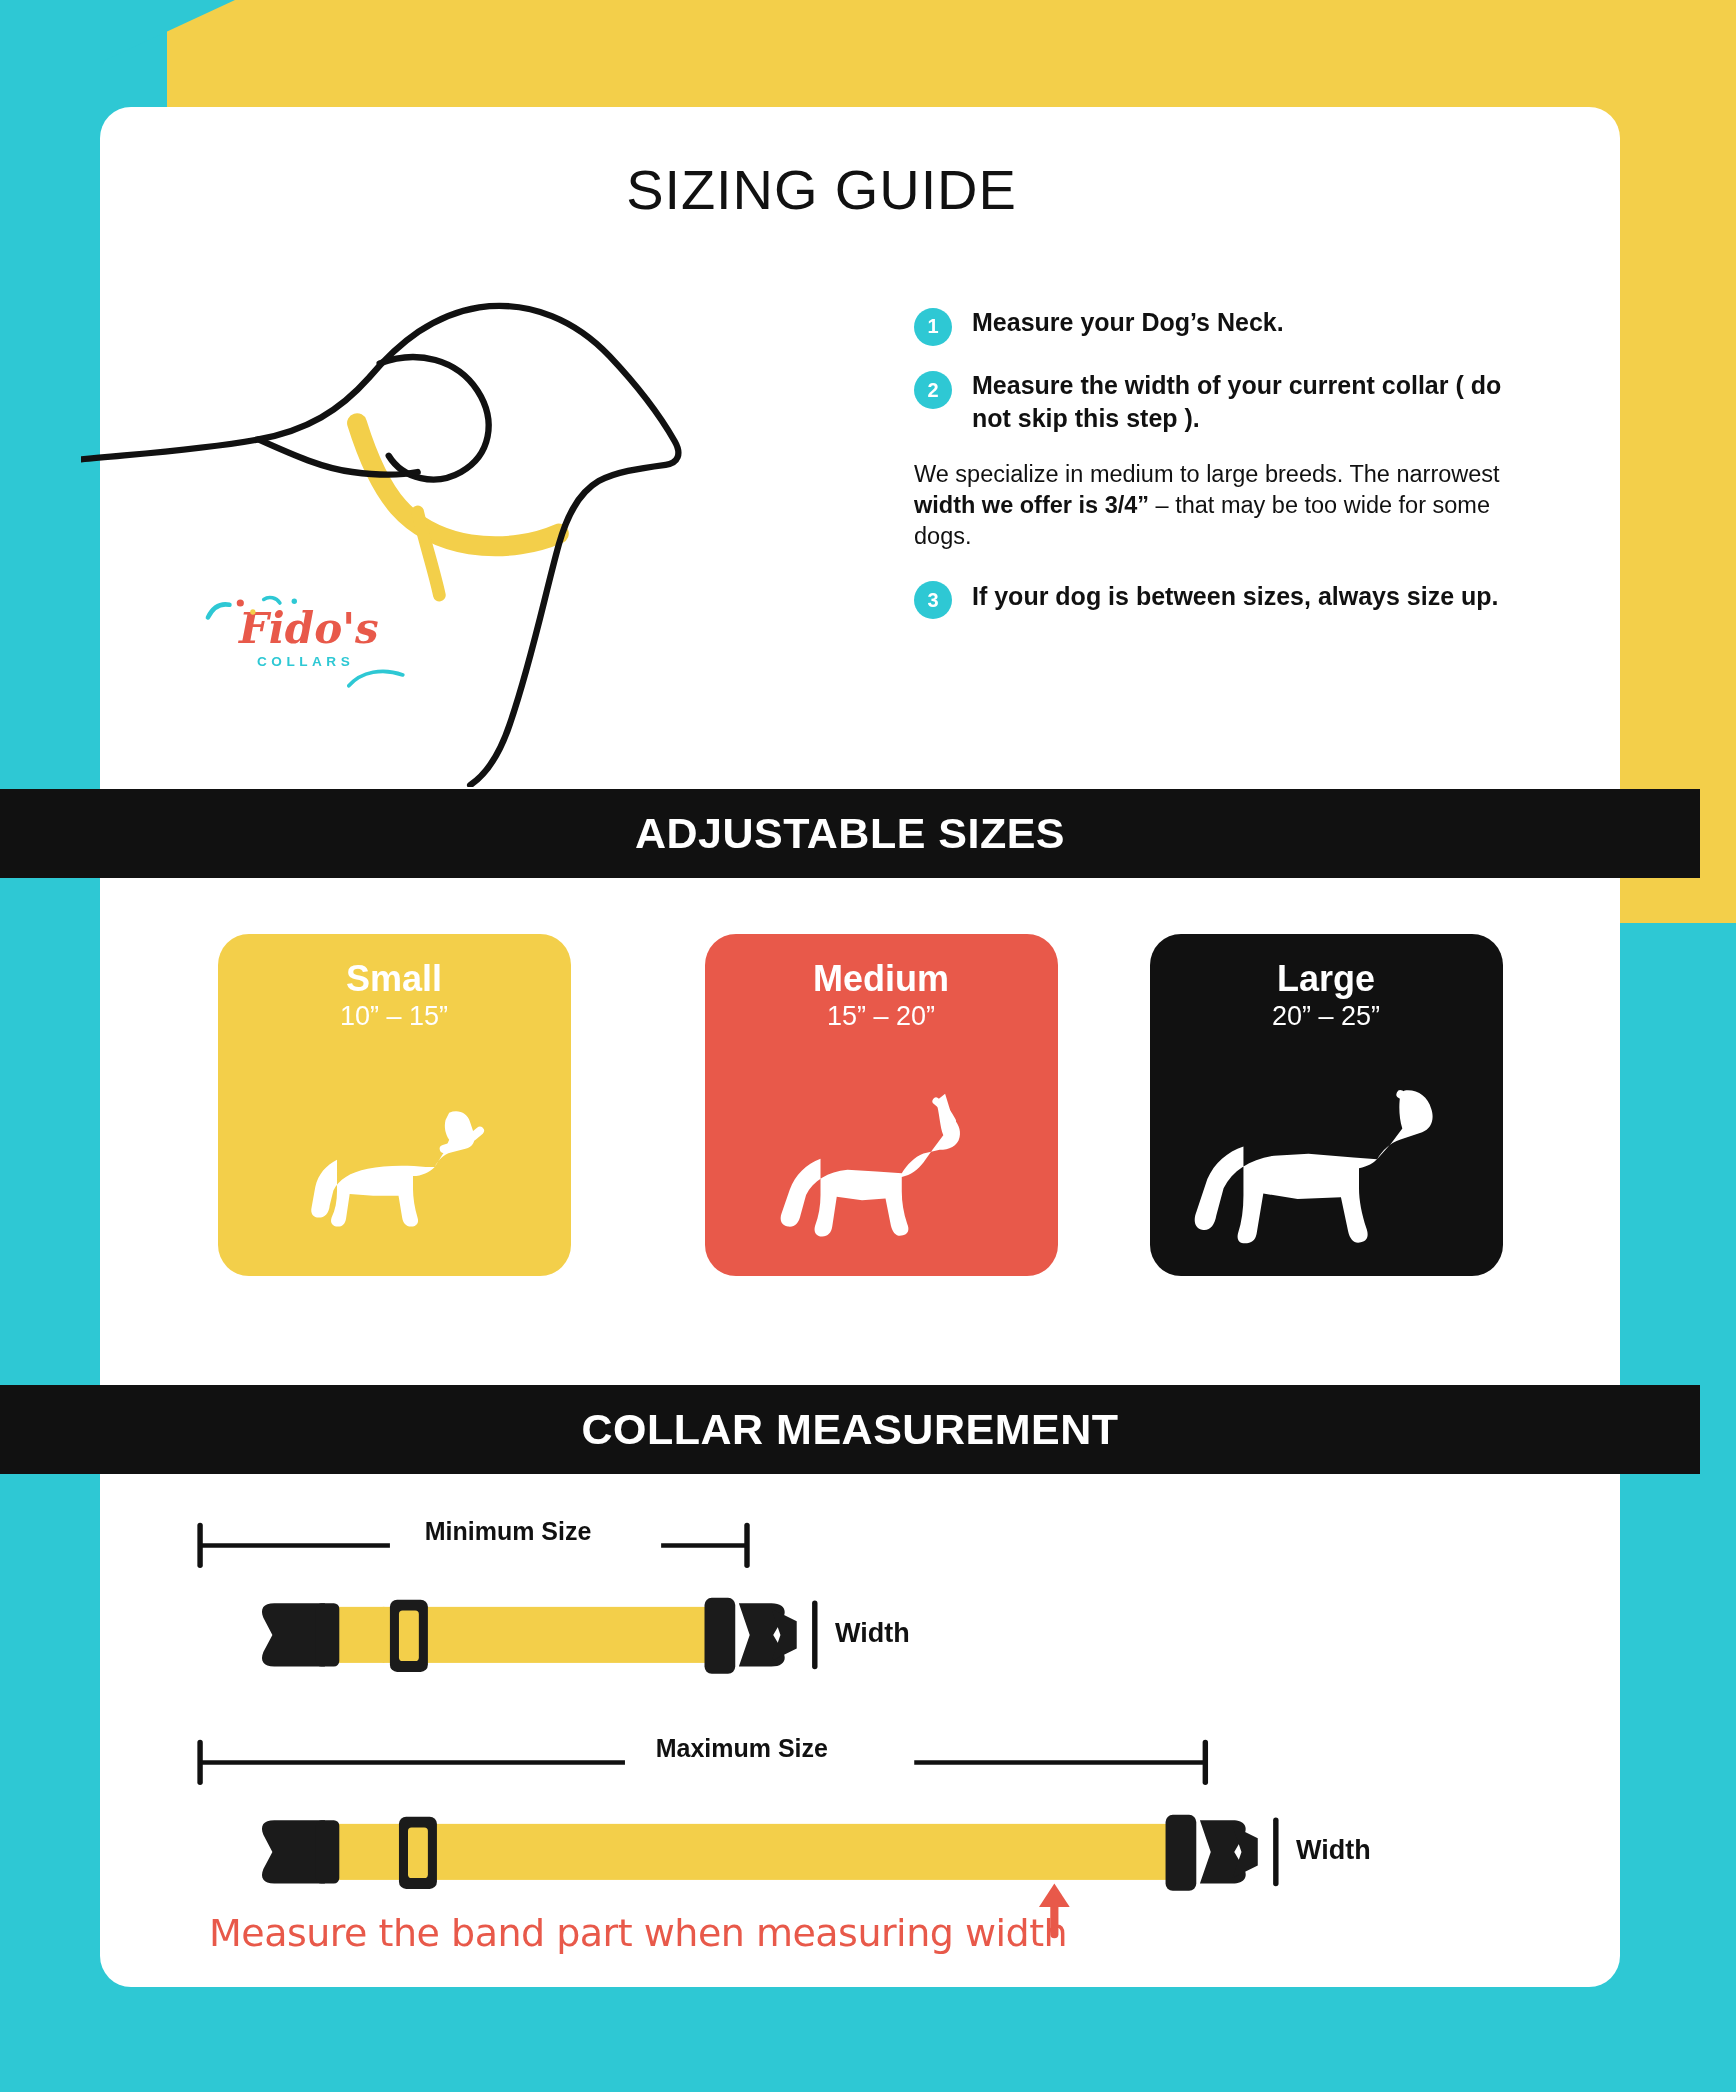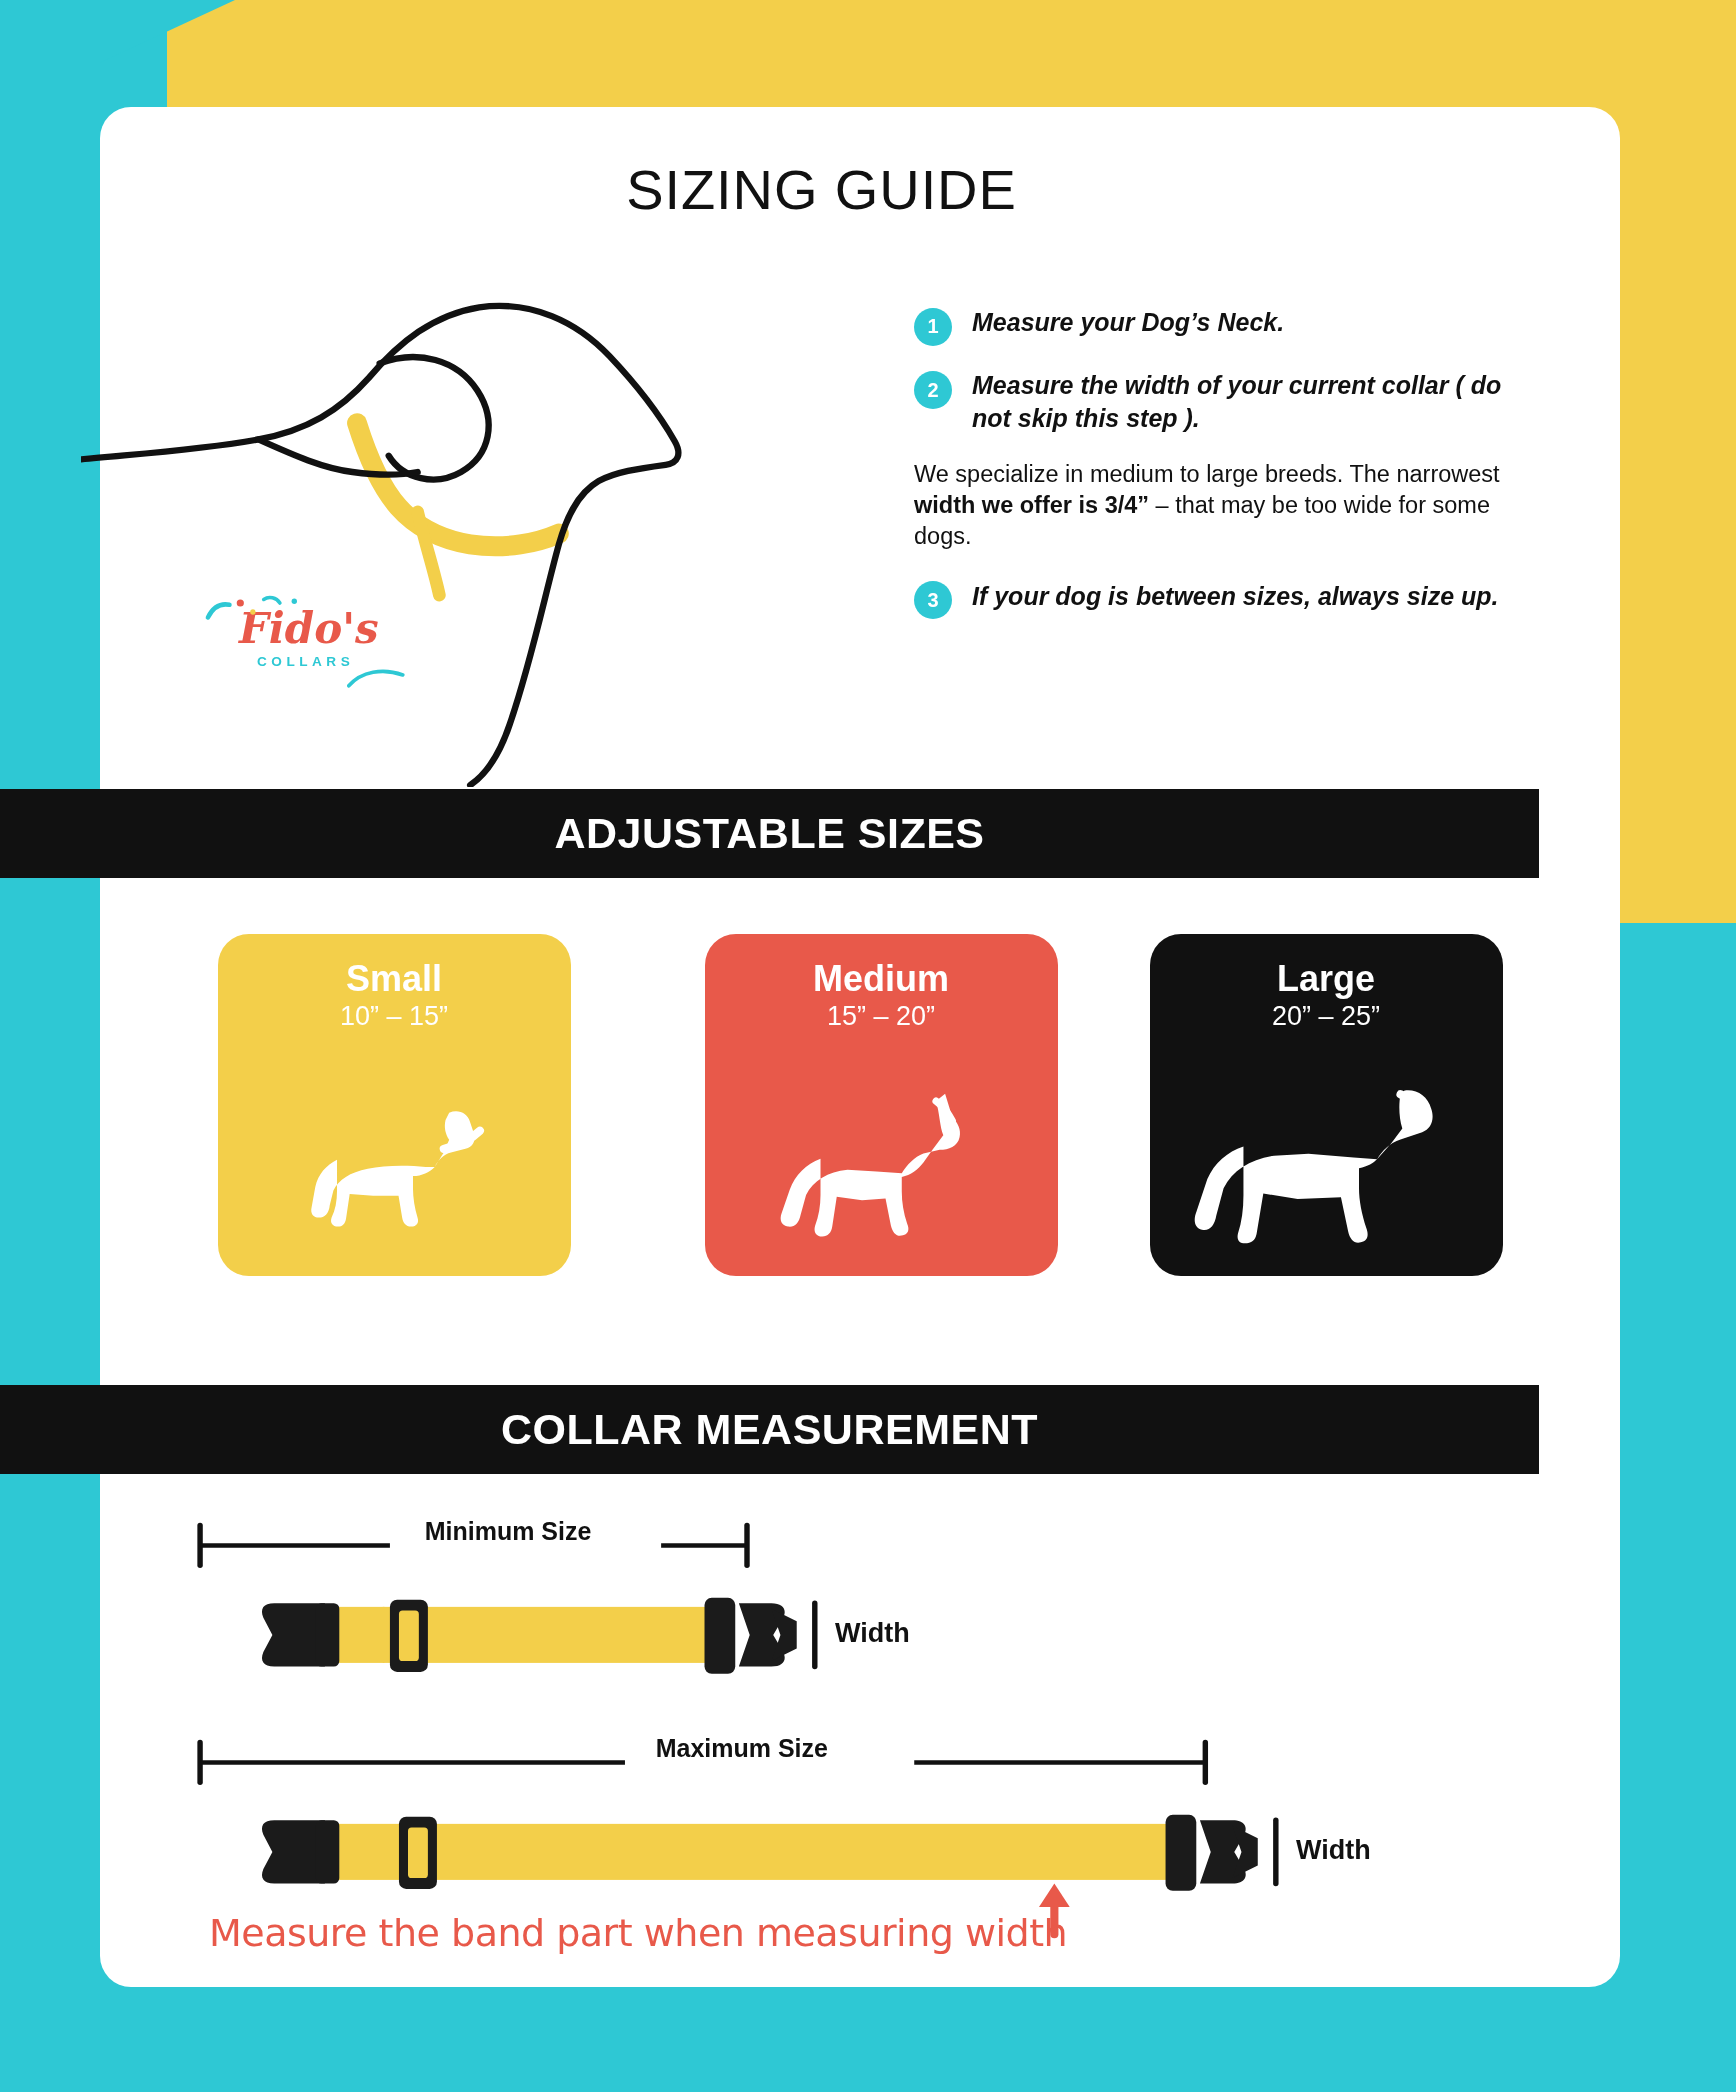--- a/index.html
+++ b/index.html
@@ -91,21 +91,21 @@
     height: 1880px;
     background: #ffffff;
     border-radius: 31px;
     overflow: hidden;
   }
 
   
   .band {
     position: absolute;
     left: 0;
-    width: 1539px;
+    width: 1700px;
     background: #111111;
     color: #ffffff;
     display: flex;
     align-items: center;
     justify-content: center;
     font-weight: 700;
     letter-spacing: 0.5px;
     z-index: 6;
   }
   .band-adjustable {
@@ -196,21 +196,20 @@
     justify-content: center;
     margin-right: 20px;
     margin-top: 1.8px;
   }
   .step-text {
     font-size: 25px;
     font-weight: 700;
     color: #111111;
     line-height: 1.32;
     max-width: 561px;
-    font-style: italic;
   }
   .note {
     font-size: 23.5px;
     color: #111111;
     line-height: 1.33;
     margin: 18px 0 27px 0;
     max-width: 624px;
   }
   .note b { font-weight: 700; }
 

